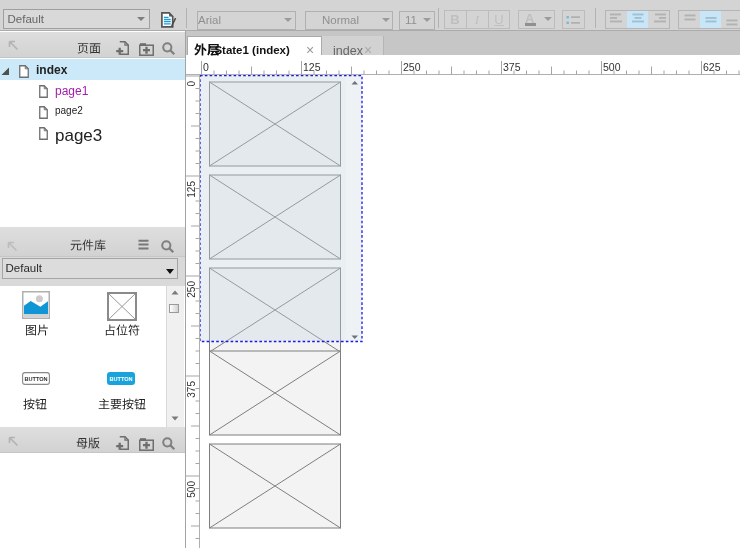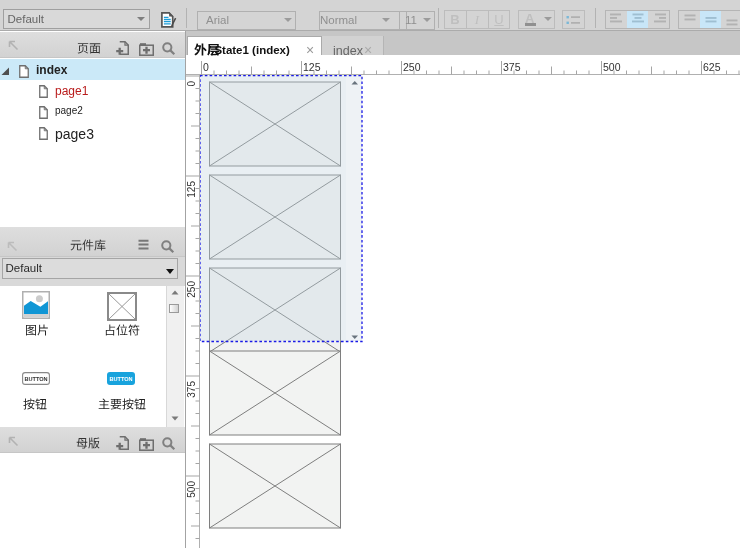--- a/index.html
+++ b/index.html
@@ -8,23 +8,23 @@
 <div class="abs" style="left:0;top:0;width:740px;height:31px;background:#d4d4d4;border-bottom:1px solid #ababab"></div>
 <div class="abs" style="left:3px;top:9px;width:147px;height:20px;background:#d9d9d9;border:1px solid #9f9f9f;color:#666;font-size:11.5px;line-height:19px;padding-left:3.5px">Default</div>
 <div class="abs" style="left:137px;top:17px;width:0;height:0;border-left:4px solid transparent;border-right:4px solid transparent;border-top:4px solid #7e7e7e"></div>
 <svg class="abs" style="left:160px;top:11px" width="20" height="18" viewBox="0 0 20 18">
 <path d="M1.9 1.9 h7.2 l3.6 3.6 v10.4 h-10.8 z" fill="#fff" stroke="#555" stroke-width="1.7"></path>
 <path d="M9.1 1.1 v4.4 h4.4 z" fill="#555"></path>
 <path d="M3.9 6.3 h4.6 M3.9 8.5 h6.8 M3.9 10.7 h6.8 M3.9 12.9 h6.8" stroke="#1b9cd8" stroke-width="1.3"></path>
 <path d="M15.6 7.2 L12.2 14 L11.6 15.9" stroke="#4a4a4a" stroke-width="1.5" fill="none"></path>
 </svg>
 <div class="abs" style="left:186px;top:8px;width:1px;height:20px;background:#b2b2b2"></div>
-<div class="abs" style="left:197px;top:11px;width:99px;height:19px;border:1px solid #b0b0b0;color:#8f8f8f;font-size:11.5px;line-height:17px;padding-left:8px">Arial</div>
+<div class="abs" style="left:197px;top:11px;width:99px;height:19px;border:1px solid #b0b0b0;color:#8f8f8f;font-size:11.5px;line-height:17px;">Arial</div>
 <div class="abs" style="left:284px;top:18px;width:0;height:0;border-left:4px solid transparent;border-right:4px solid transparent;border-top:4px solid #9b9b9b"></div>
-<div class="abs" style="left:319px;top:11px;width:88px;height:19px;border:1px solid #b0b0b0;color:#8f8f8f;font-size:11.5px;line-height:17px;padding-left:0">Normal</div>
+<div class="abs" style="left:305px;top:11px;width:88px;height:19px;border:1px solid #b0b0b0;color:#8f8f8f;font-size:11.5px;line-height:17px;padding-left:16px">Normal</div>
 <div class="abs" style="left:382px;top:18px;width:0;height:0;border-left:4px solid transparent;border-right:4px solid transparent;border-top:4px solid #9b9b9b"></div>
 <div class="abs" style="left:399px;top:11px;width:36px;height:19px;border:1px solid #b0b0b0;color:#8f8f8f;font-size:11.5px;line-height:17px;padding-left:5px">11</div>
 <div class="abs" style="left:423px;top:18px;width:0;height:0;border-left:4px solid transparent;border-right:4px solid transparent;border-top:4px solid #9b9b9b"></div>
 <div class="abs" style="left:438px;top:8px;width:1px;height:20px;background:#b2b2b2"></div>
 <div class="abs" style="left:444px;top:10px;width:66px;height:19px;border:1px solid #bcbcbc"></div>
 <div class="abs" style="left:466px;top:10px;width:1px;height:19px;background:#bcbcbc"></div>
 <div class="abs" style="left:488px;top:10px;width:1px;height:19px;background:#bcbcbc"></div>
 <div class="abs" style="left:444px;top:11px;width:22px;height:17px;text-align:center;color:#bfbfbf;font-size:13px;line-height:17px;font-weight:bold">B</div>
 <div class="abs" style="left:466px;top:11px;width:22px;height:17px;text-align:center;color:#bfbfbf;font-size:13px;line-height:17px"><i style="font-family:'Liberation Serif',serif">I</i></div>
 <div class="abs" style="left:488px;top:11px;width:22px;height:17px;text-align:center;color:#bfbfbf;font-size:13px;line-height:17px;text-decoration:underline">U</div>
@@ -105,31 +105,31 @@
   </svg>
 <svg class="abs" style="left:19px;top:64.5px" width="10" height="13" viewBox="0 0 10 13">
     <path d="M0.75 0.75 h5.5 l3 3 v8.5 h-8.5 z" fill="#fff" stroke="#6f6f6f" stroke-width="1.3"></path>
     <path d="M6.25 0.75 v3 h3" fill="none" stroke="#6f6f6f" stroke-width="1"></path>
   </svg>
 <div class="abs" style="left:36px;top:63px;font-size:12px;font-weight:bold;color:#222">index</div>
 <svg class="abs" style="left:39px;top:84.5px" width="9" height="13" viewBox="0 0 9 13">
     <path d="M0.75 0.75 h4.5 l3 3 v8.5 h-7.5 z" fill="#fff" stroke="#6f6f6f" stroke-width="1.3"></path>
     <path d="M5.25 0.75 v3 h3" fill="none" stroke="#6f6f6f" stroke-width="1"></path>
   </svg>
-<div class="abs" style="left:55px;top:84px;font-size:12px;color:#b91c1c">page1</div>
+<div class="abs" style="left:55px;top:84px;font-size:12px;color:#a21caf">page1</div>
 <svg class="abs" style="left:39px;top:105.5px" width="9" height="13" viewBox="0 0 9 13">
     <path d="M0.75 0.75 h4.5 l3 3 v8.5 h-7.5 z" fill="#fff" stroke="#6f6f6f" stroke-width="1.3"></path>
     <path d="M5.25 0.75 v3 h3" fill="none" stroke="#6f6f6f" stroke-width="1"></path>
   </svg>
 <div class="abs" style="left:55px;top:105px;font-size:10px;color:#222">page2</div>
 <svg class="abs" style="left:39px;top:126.5px" width="9" height="13" viewBox="0 0 9 13">
     <path d="M0.75 0.75 h4.5 l3 3 v8.5 h-7.5 z" fill="#fff" stroke="#6f6f6f" stroke-width="1.3"></path>
     <path d="M5.25 0.75 v3 h3" fill="none" stroke="#6f6f6f" stroke-width="1"></path>
   </svg>
-<div class="abs" style="left:55px;top:126px;font-size:14px;color:#222">page3</div>
+<div class="abs" style="left:55px;top:126px;font-size:17px;color:#222">page3</div>
 <div class="abs" style="left:0;top:227px;width:185px;height:30px;background:linear-gradient(#dedede,#d2d2d2);border-bottom:1px solid #c6c6c6"></div>
 <svg class="abs" style="left:6px;top:240px" width="13" height="13" viewBox="0 0 13 13">
     <path d="M2.5 2.5 L10.5 10.5 M2.5 2.5 L2.5 8 M2.5 2.5 L8 2.5" stroke="#bcbcbc" stroke-width="1.6" fill="none"></path>
   </svg>
 <svg style="position:absolute;left:70px;top:239px" width="36.00" height="12" viewBox="0 0 3000 1000">
     <g transform="translate(0,880) scale(1,-1)" fill="#333">
       <path transform="translate(0,0)" d="M147 762V690H857V762ZM59 482V408H314C299 221 262 62 48 -19C65 -33 87 -60 95 -77C328 16 376 193 394 408H583V50C583 -37 607 -62 697 -62C716 -62 822 -62 842 -62C929 -62 949 -15 958 157C937 162 905 176 887 190C884 36 877 9 836 9C812 9 724 9 706 9C667 9 659 15 659 51V408H942V482Z"></path>
       <path transform="translate(1000,0)" d="M317 341V268H604V-80H679V268H953V341H679V562H909V635H679V828H604V635H470C483 680 494 728 504 775L432 790C409 659 367 530 309 447C327 438 359 420 373 409C400 451 425 504 446 562H604V341ZM268 836C214 685 126 535 32 437C45 420 67 381 75 363C107 397 137 437 167 480V-78H239V597C277 667 311 741 339 815Z"></path>
       <path transform="translate(2000,0)" d="M325 245C334 253 368 259 419 259H593V144H232V74H593V-79H667V74H954V144H667V259H888V327H667V432H593V327H403C434 373 465 426 493 481H912V549H527L559 621L482 648C471 615 458 581 444 549H260V481H412C387 431 365 393 354 377C334 344 317 322 299 318C308 298 321 260 325 245ZM469 821C486 797 503 766 515 739H121V450C121 305 114 101 31 -42C49 -50 82 -71 95 -85C182 67 195 295 195 450V668H952V739H600C588 770 565 809 542 840Z"></path>
     </g>

